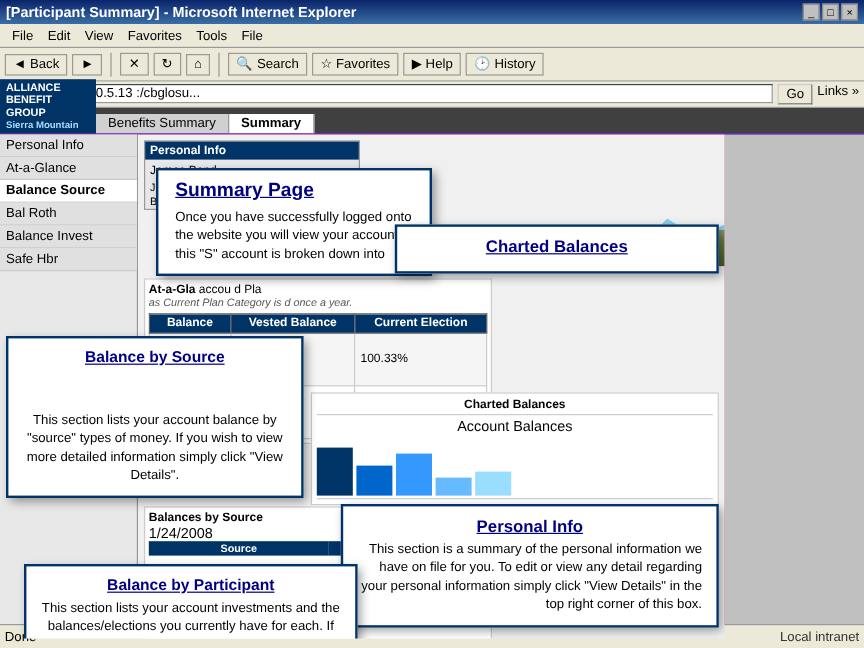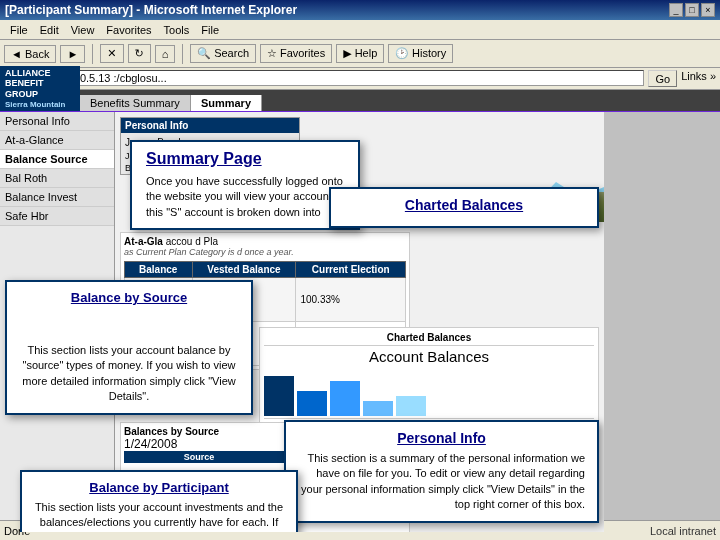--- a/index.html
+++ b/index.html
@@ -496,21 +496,21 @@
             <td>$4,841.81</td>
             <td>$4 to 3</td>
             <td>1.33%</td>
           </tr>
         </tbody>
           </table>
       </div>
 
       <div style="position:absolute; top:215px; right:5px; width:340px; background:white; border:1px solid #ccc; z-index:2; padding:4px; font-size:10px;">
         <div style="font-weight:bold; text-align:center; border-bottom:1px solid #ccc; padding-bottom:2px;">Charted Balances</div>
-        <div style="font-size:15px; text-align:center; margin-top:2px;">Account Balances</div>
+        <div style="font-size:12px; text-align:center; margin-top:2px;">Account Balances</div>
 
         <div style="display:flex; gap:3px; height:50px; align-items:flex-end; margin-top:4px; border-bottom:1px solid #ccc; padding-bottom:2px;">
           <div style="width:30px; background:#003366; height:40px;"></div>
           <div style="width:30px; background:#0066cc; height:25px;"></div>
           <div style="width:30px; background:#3399ff; height:35px;"></div>
           <div style="width:30px; background:#66bbff; height:15px;"></div>
           <div style="width:30px; background:#99ddff; height:20px;"></div>
         </div>
       </div>
 

